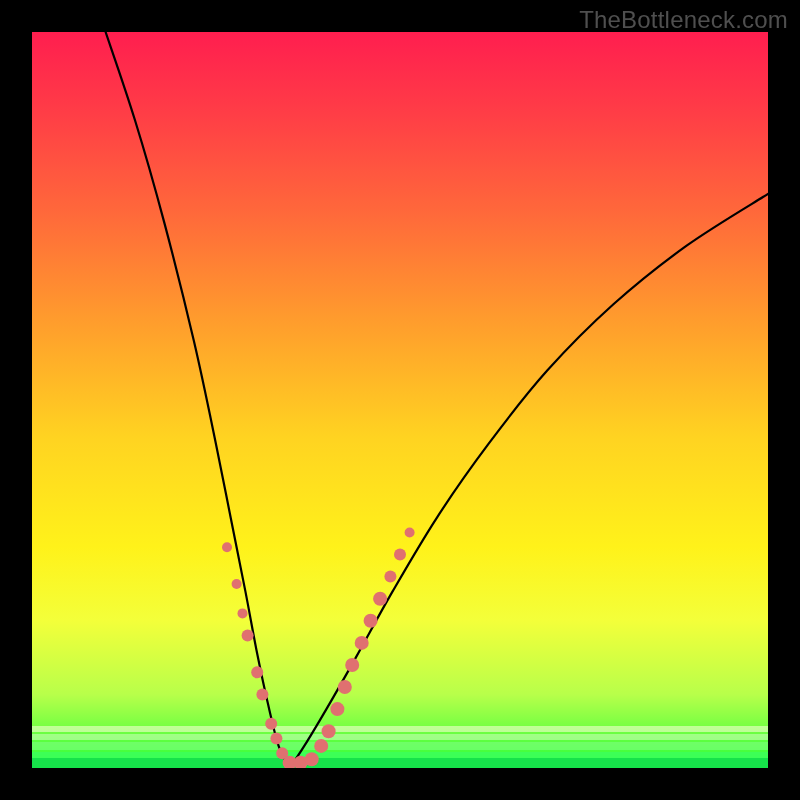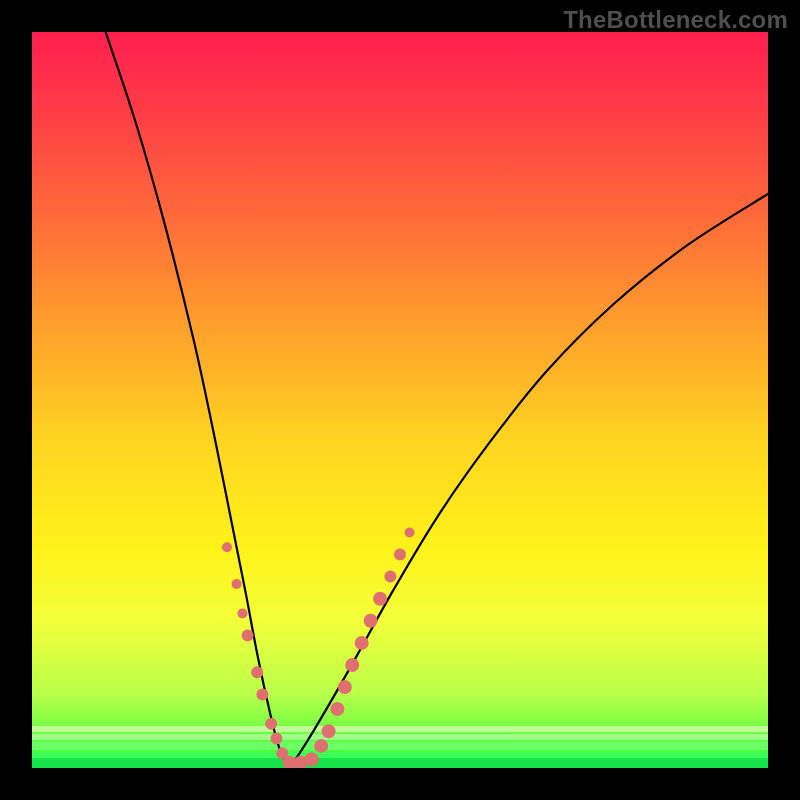--- a/index.html
+++ b/index.html
@@ -16,21 +16,21 @@
     width: 800px;
     height: 800px;
     background: #000;
   }
   .watermark {
     position: absolute;
     top: 6px;
     right: 12px;
     color: #4f4f4f;
     font-size: 24px;
-    font-weight: 700;
+    font-weight: 400;
     letter-spacing: 0.2px;
     z-index: 50;
   }
   .plot {
     position: absolute;
     left: 32px;
     top: 32px;
     width: 736px;
     height: 736px;
     

